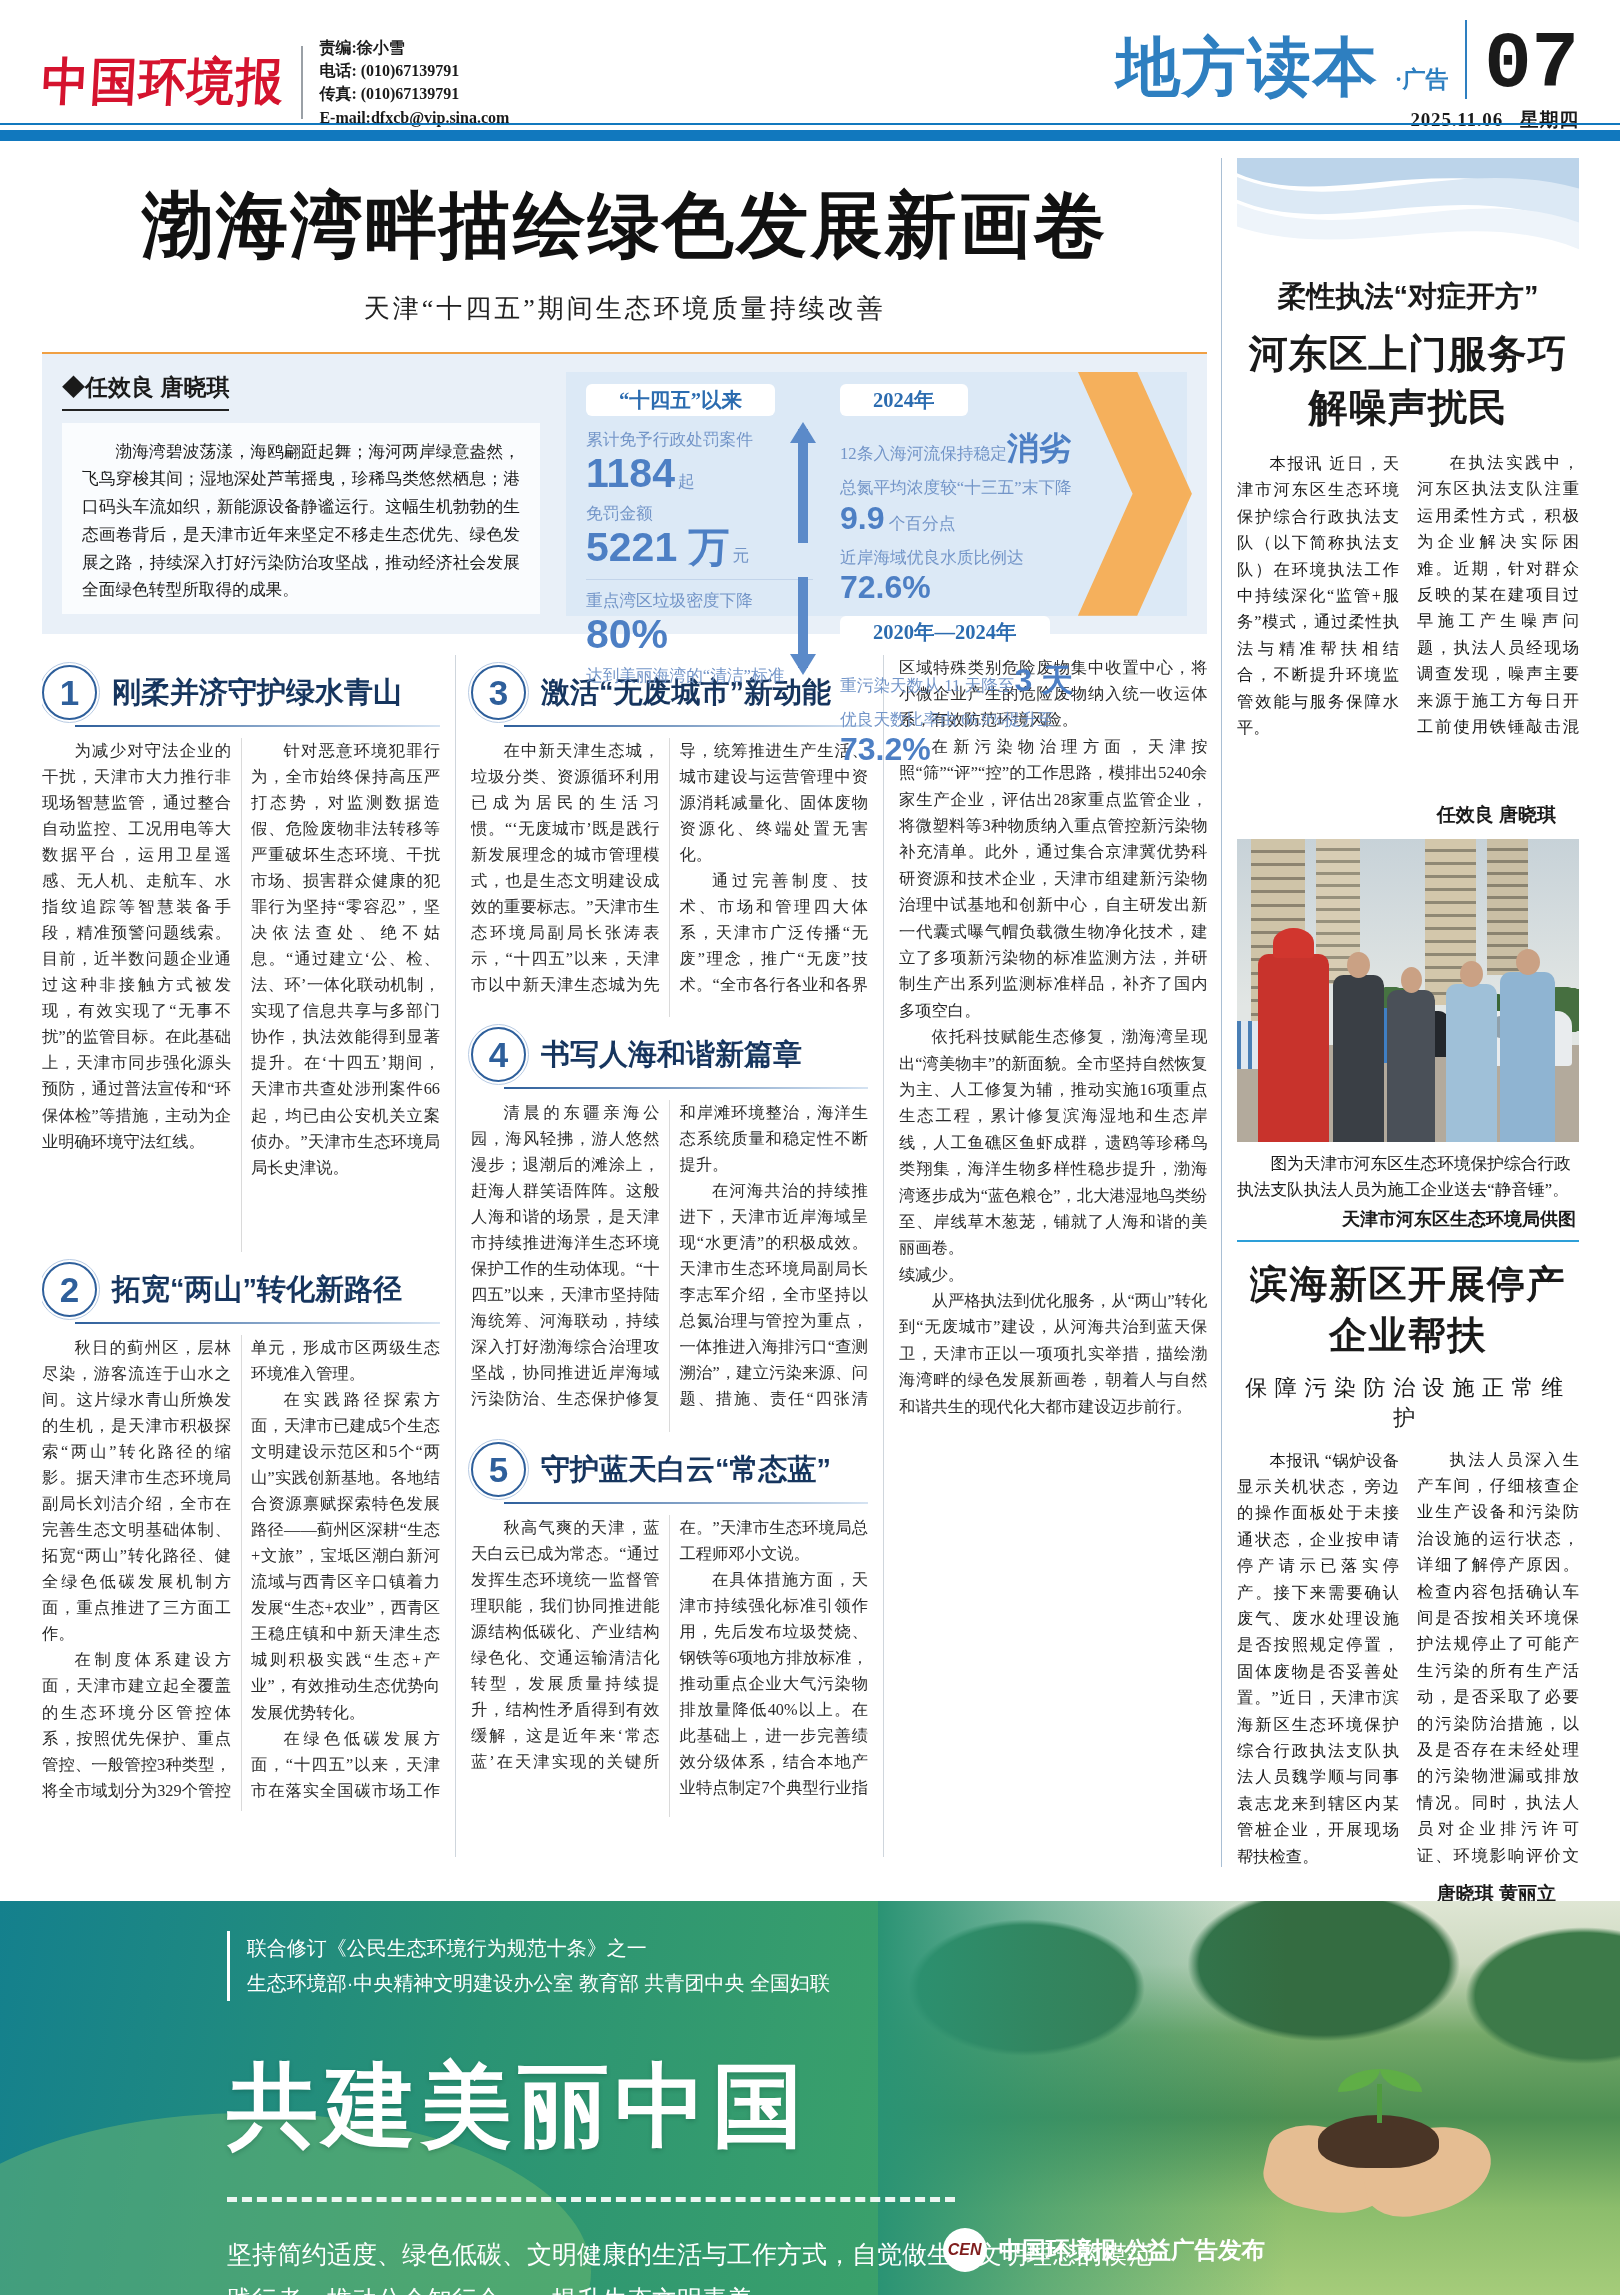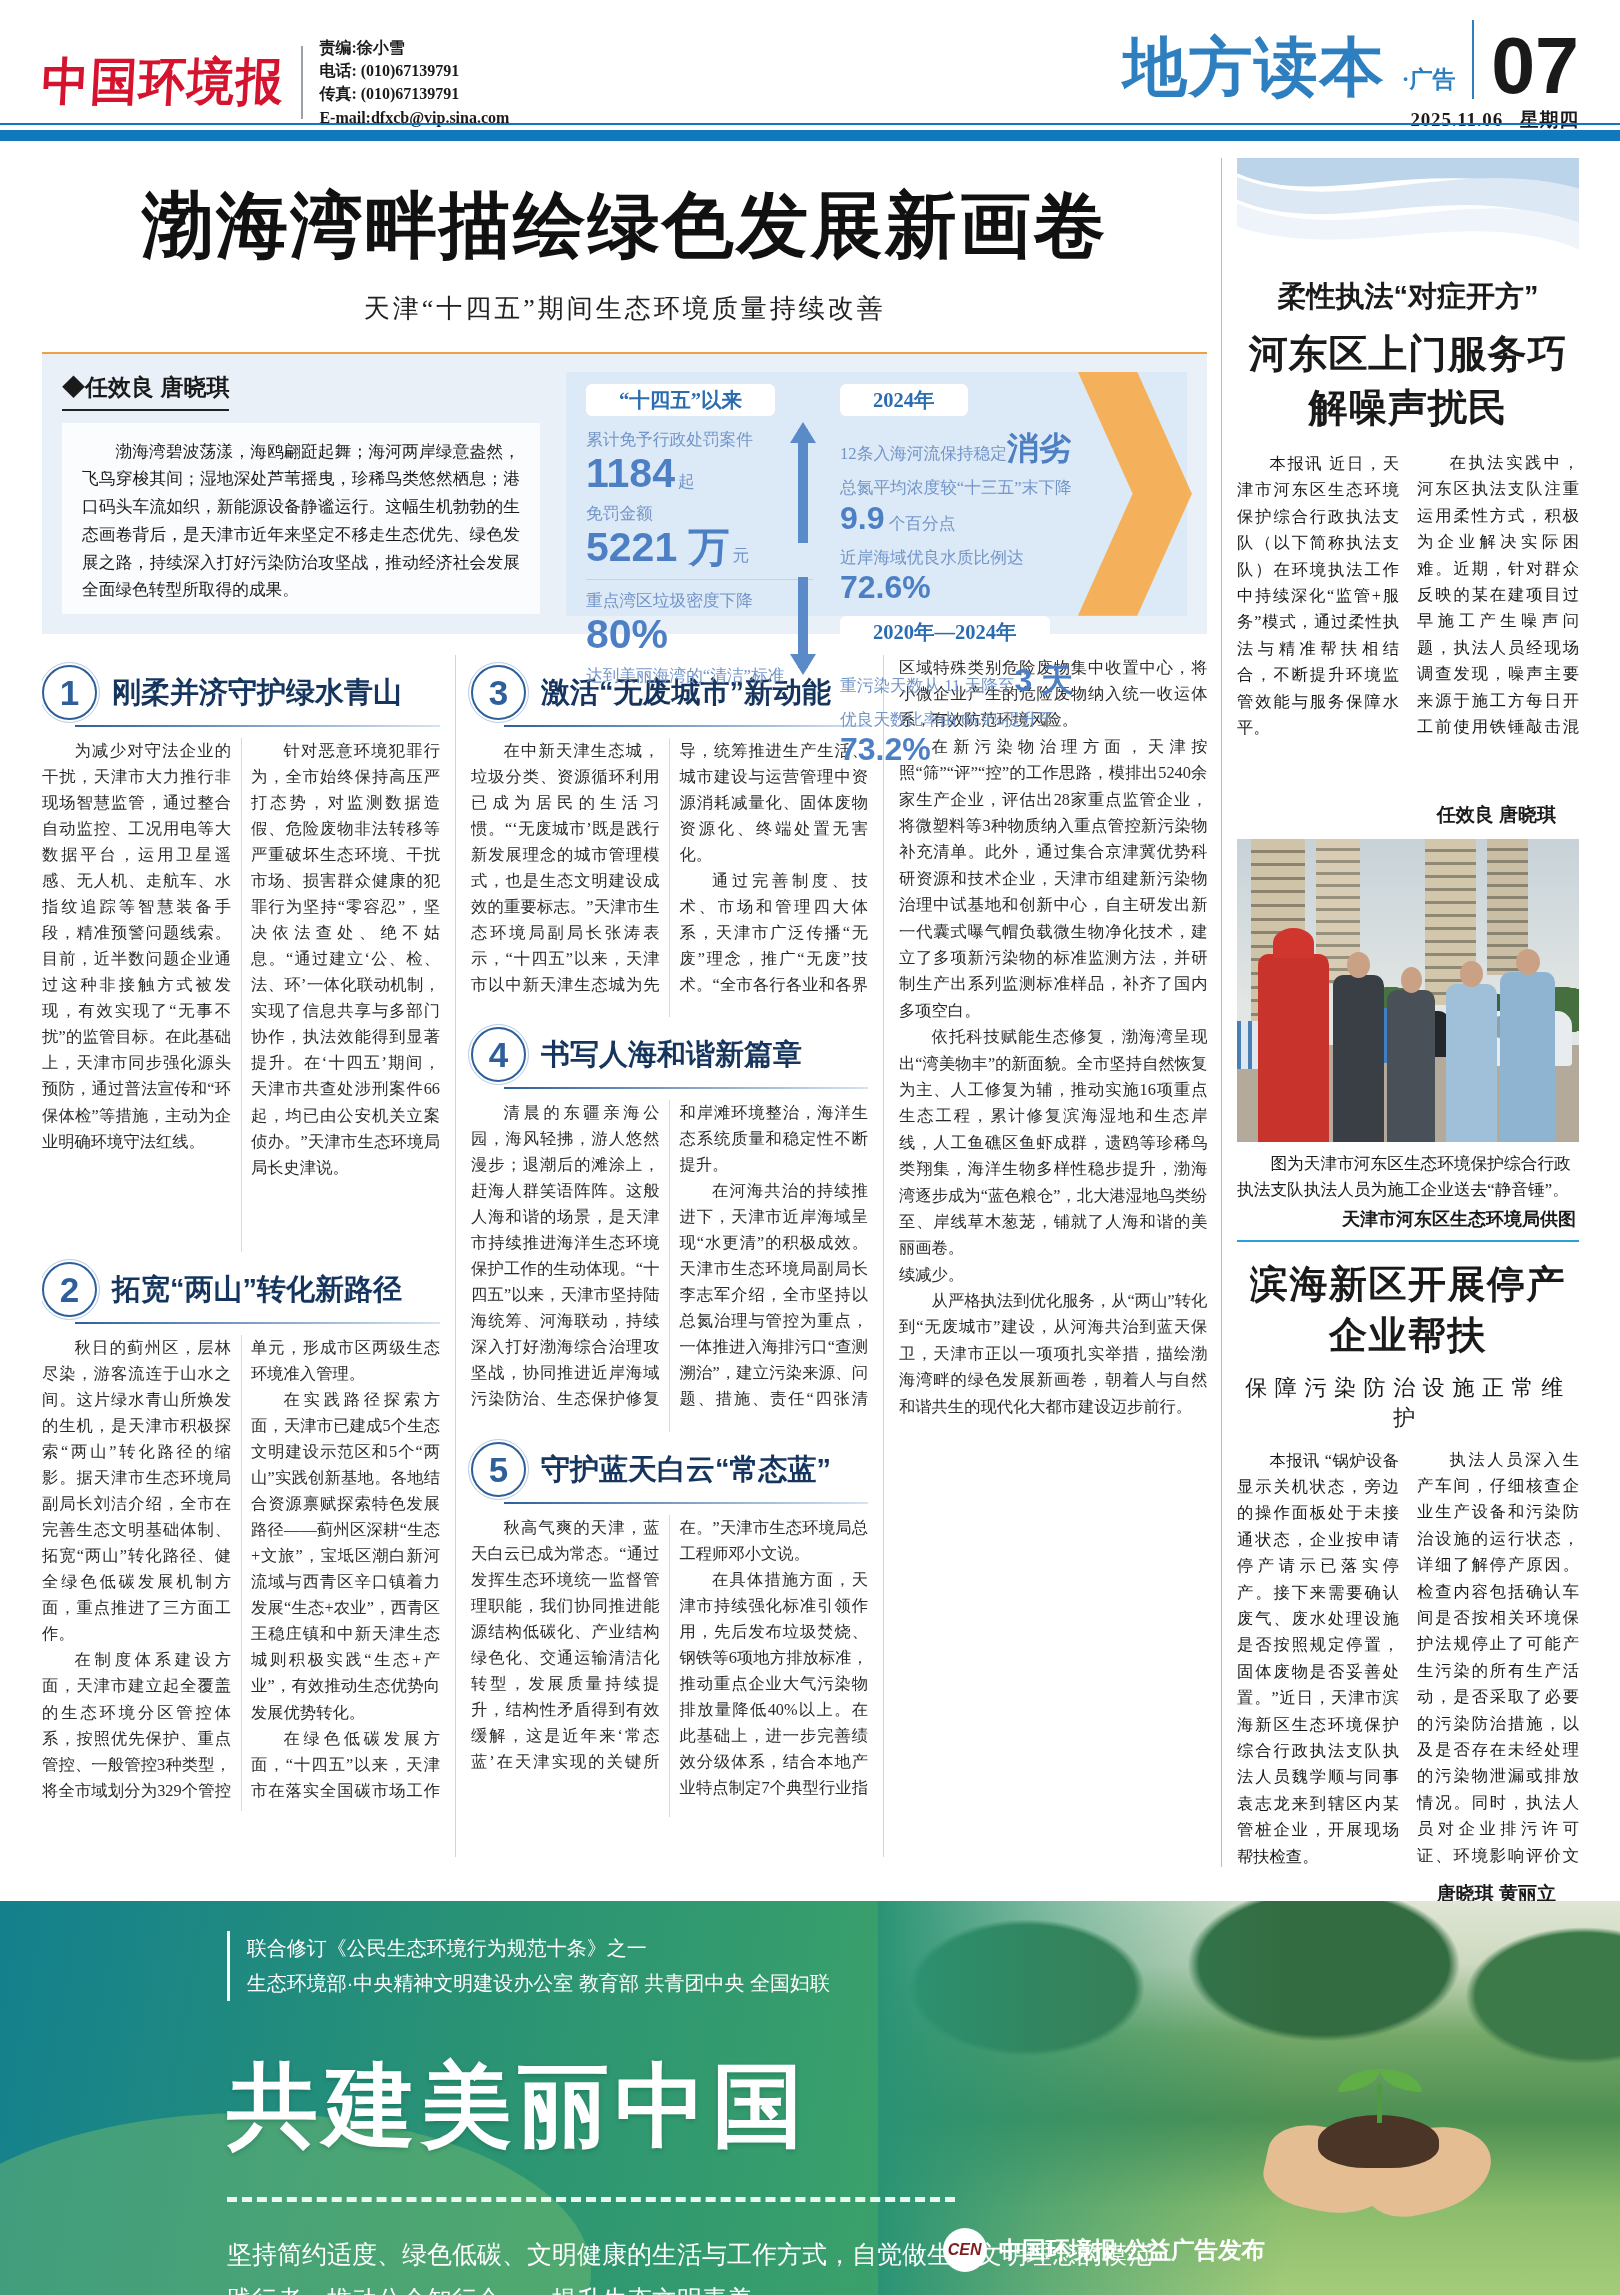--- a/index.html
+++ b/index.html
@@ -13,21 +13,21 @@
   .logo { color:#d5132e; font-size:47px; font-weight:900; letter-spacing:1.5px;
           font-family:"Liberation Serif", serif; transform:skewX(-3deg) scaleY(1.08); }
   .mh-div { width:1.5px; height:73px; background:#9aa0a6; }
   .contact { font-size:16px; font-weight:bold; line-height:1.45; font-family:"Liberation Serif", serif; }
   .mh-right { position:absolute; right:42px; top:20px; text-align:right; }
   .mh-right-row { display:flex; align-items:flex-end; gap:16.7px; justify-content:flex-end; }
   .section-name { color:#2e7fc0; font-size:64px; font-weight:900; line-height:1;
                   font-family:"Liberation Sans", sans-serif; letter-spacing:1.5px; }
   .ad-tag { color:#2e7fc0; font-size:23px; font-weight:bold; padding-bottom:4.5px; }
   .ph-divider { width:2.3px; height:79px; background:#2e7fc0; }
-  .pagenum { font-size:79px; font-weight:900; line-height:0.85; font-family:Liberation Sans, sans-serif; }
+  .pagenum { font-size:79px; font-weight:900; line-height:0.85; font-family:Liberation Mono, monospace; }
   .dateline { margin-top:7.6px; font-size:19px; font-weight:bold; letter-spacing:0.8px; }
   .rule-thin  { position:absolute; top:123px; left:0; right:0; height:1.5px; background:#1178be; }
   .rule-thick { position:absolute; top:130px; left:0; right:0; height:10.6px; background:#1178be; }
 
   
   .content { position:absolute; top:158px; left:42px; right:42px; height:1709px; display:flex; }
   .main { width:1179px; padding-right:13.6px; }
   .sidebar { flex:1; border-left:0.8px solid #a9bfd4; padding-left:15px; position:relative; }
 
   

